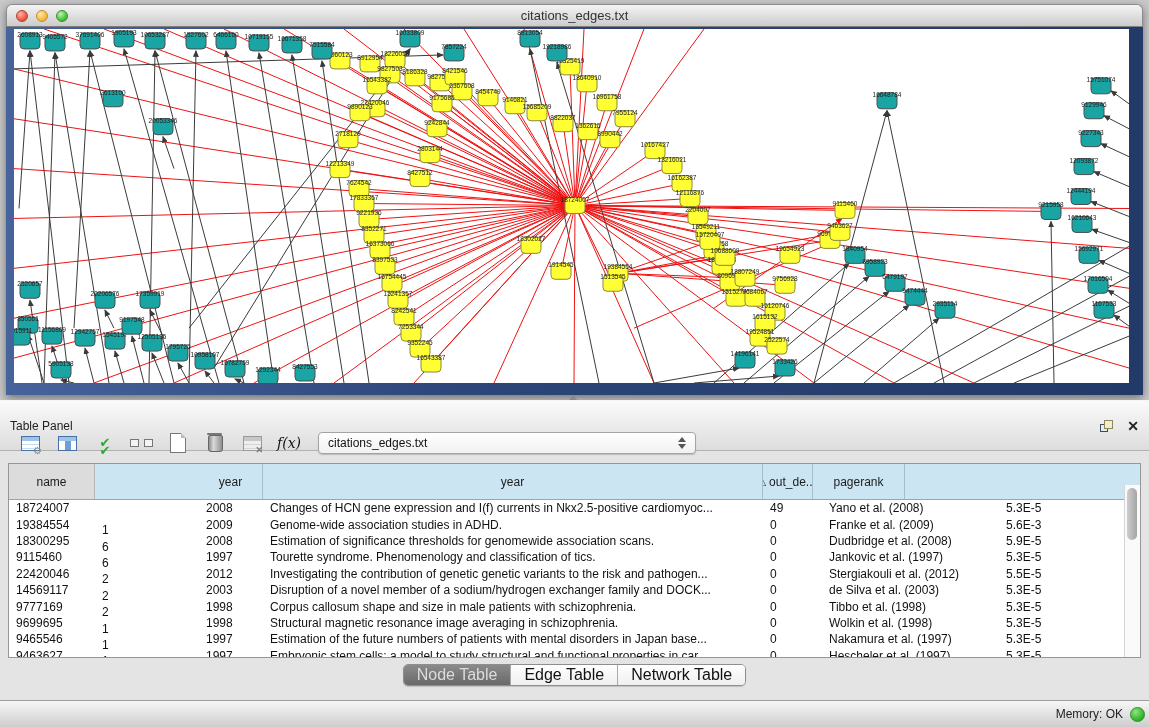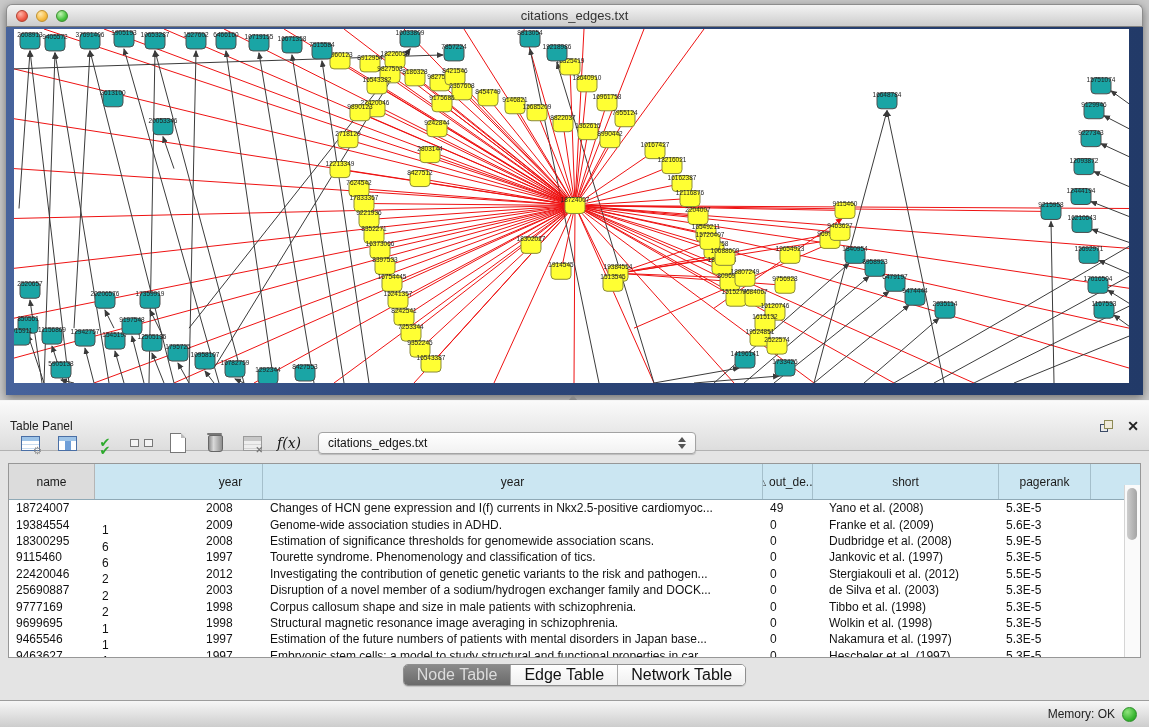--- a/index.html
+++ b/index.html
@@ -70,21 +70,21 @@
   .vscroll{position:absolute;right:0;top:21px;bottom:0;width:15px;background:#fafafa;border-left:1px solid #d5d5d5;}
   .vthumb{position:absolute;left:2px;top:3px;width:10px;height:52px;background:linear-gradient(90deg,#cdcdcd,#a4a4a4);border-radius:5px;}
 
   .tabs-row{position:absolute;left:0;right:0;top:264px;display:flex;justify-content:center;}
   .seg{display:flex;border:1px solid #8e8e8e;border-radius:5px;overflow:hidden;background:#fff;height:20px;font-size:16px;box-shadow:0 1px 1px rgba(0,0,0,.15);}
   .seg-btn{padding:0 13px;display:flex;align-items:center;border-right:1px solid #aaa;color:#111;background:linear-gradient(#ffffff,#efefef);}
   .seg-btn:last-child{border-right:none;}
   .seg-btn.selected{background:linear-gradient(#8a8a8a,#6a6a6a);color:#dcdcdc;}
 
   
-  .status-bar{position:absolute;left:0;bottom:0;width:1149px;height:27px;background:linear-gradient(#f7f7f7,#cdcdcd);border-top:1px solid #9d9d9d;display:flex;align-items:center;justify-content:flex-end;padding-right:12px;gap:7px;font-size:12px;color:#222;box-sizing:border-box;}
+  .status-bar{position:absolute;left:0;bottom:0;width:1149px;height:27px;background:linear-gradient(#f7f7f7,#cdcdcd);border-top:1px solid #9d9d9d;display:flex;align-items:center;justify-content:flex-end;padding-right:4px;gap:7px;font-size:12px;color:#222;box-sizing:border-box;}
   .mem-dot{width:13px;height:13px;border-radius:50%;background:radial-gradient(circle at 35% 30%,#8fe47d,#35b42e 65%,#238f22);border:1px solid #2b8f28;}
 </style>
 </head>
 <body>
 
 <div class="page">
 
   <div class="net-window">
     <div class="titlebar">
       <div class="traffic">
@@ -550,21 +550,20 @@
       </div>
     </div>
 
     <div class="table-box">
       <div class="thead" id="thead">
           <div class="th c0 key">name</div>
           <div class="th c1">in_degree</div>
           <div class="th c2">year</div>
           <div class="th c3">year</div>
           <div class="th c4"><span class="sort-glyph">△</span>out_de...</div>
-          <div class="th c5">short</div>
           <div class="th c6">pagerank</div>
         </div>
       <div class="rows" id="tbody">
           <div class="tr">
             <div class="td c0">18724007</div>
             <div class="td c1">1</div>
             <div class="td c2">2008</div>
             <div class="td c3">Changes of HCN gene expression and I(f) currents in Nkx2.5-positive cardiomyoc...</div>
             <div class="td c4">49</div>
             <div class="td c5">Yano et al. (2008)</div>
@@ -600,21 +599,21 @@
           <div class="tr">
             <div class="td c0">22420046</div>
             <div class="td c1">2</div>
             <div class="td c2">2012</div>
             <div class="td c3">Investigating the contribution of genetic genetic variants to the risk and pathogen...</div>
             <div class="td c4">0</div>
             <div class="td c5">Stergiakouli et al. (2012)</div>
             <div class="td c6">5.5E-5</div>
           </div>
           <div class="tr">
-            <div class="td c0">25690887</div>
+            <div class="td c0">14569117</div>
             <div class="td c1">2</div>
             <div class="td c2">2003</div>
             <div class="td c3">Disruption of a novel member of a sodium/hydrogen exchanger family and DOCK...</div>
             <div class="td c4">0</div>
             <div class="td c5">de Silva et al. (2003)</div>
             <div class="td c6">5.3E-5</div>
           </div>
           <div class="tr">
             <div class="td c0">9777169</div>
             <div class="td c1">1</div>

